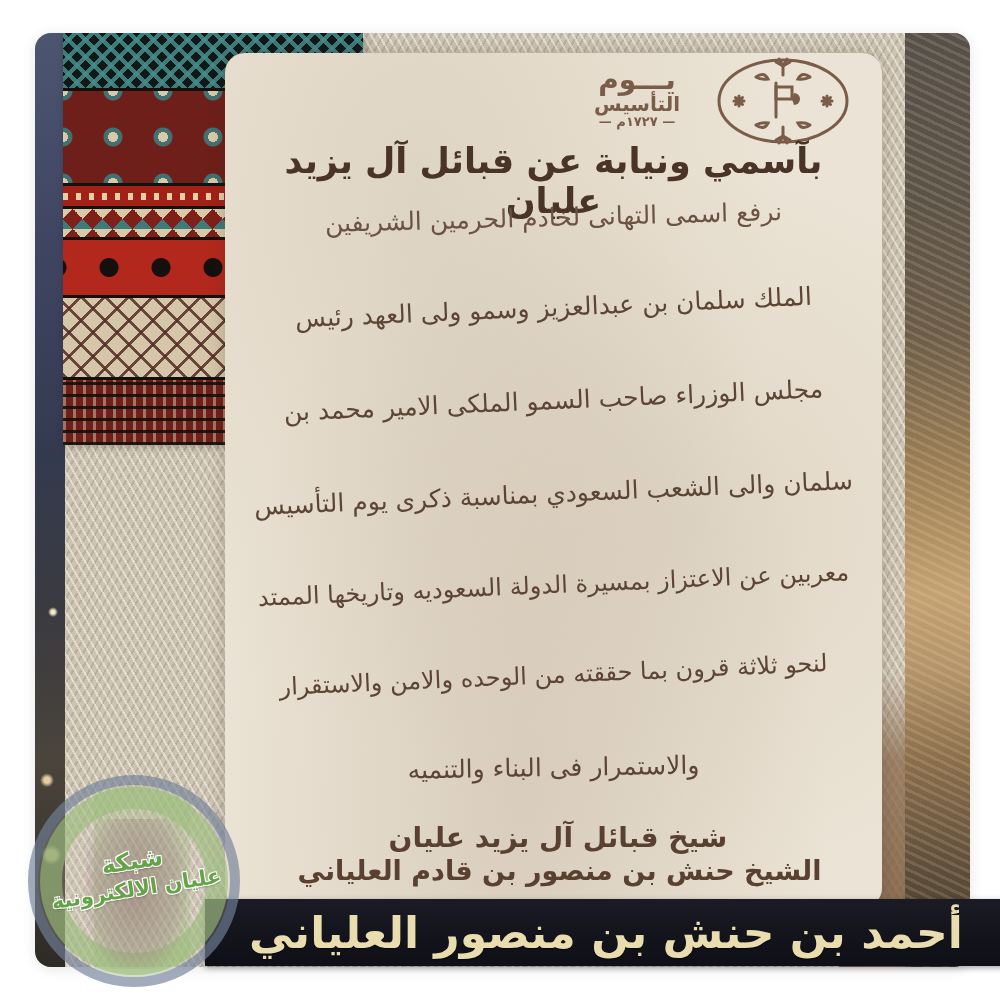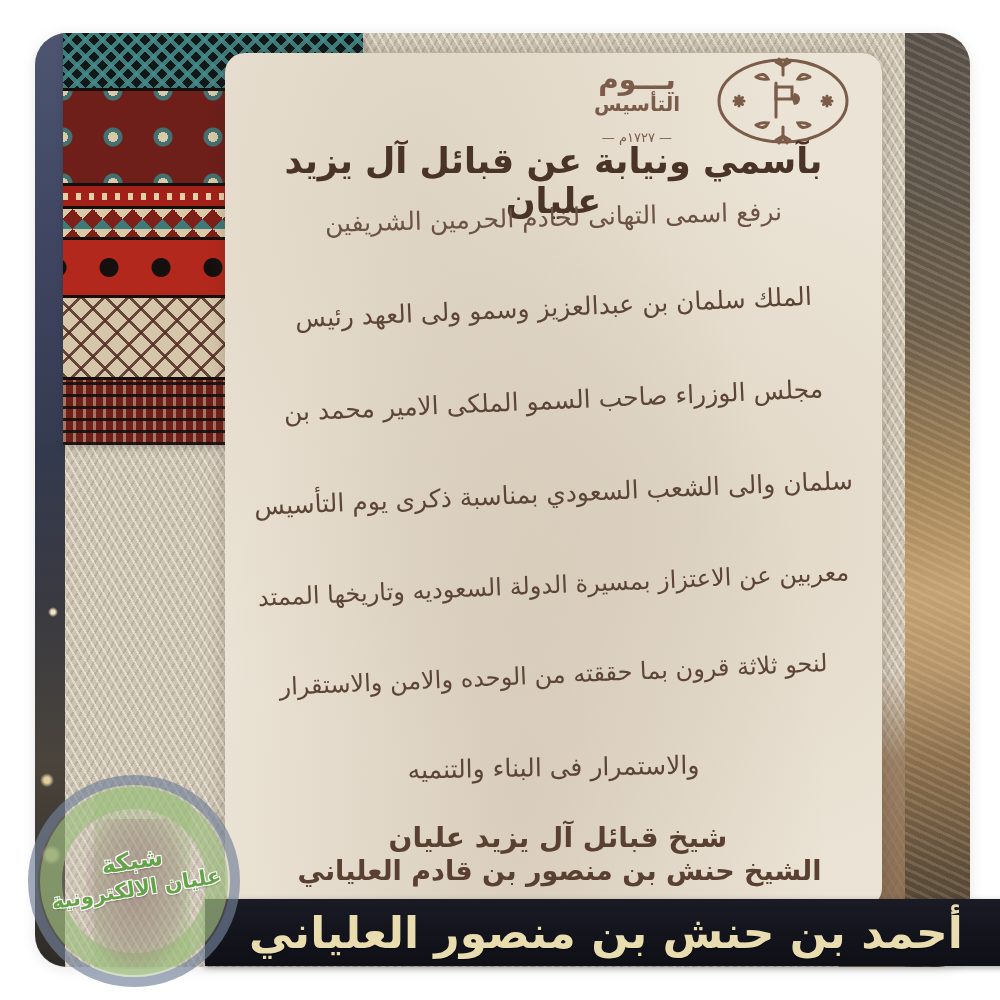--- a/index.html
+++ b/index.html
@@ -4,21 +4,21 @@
 <style>
   html,body{margin:0;padding:0;}
   body{
     width:1000px;height:1000px;position:relative;overflow:hidden;
     background:#ffffff;
     font-family:"DejaVu Sans", sans-serif;
   }
   
   .card{
     position:absolute;left:35px;top:33px;width:935px;height:934px;
-    border-radius:32px;overflow:hidden;
+    border-radius:16px;overflow:hidden;
     background-color:#cdc3b1;
     background-image:
       repeating-linear-gradient(60deg, rgba(255,255,255,.45) 0 2px, transparent 2px 7px),
       repeating-linear-gradient(-60deg, rgba(110,90,70,.20) 0 2px, transparent 2px 7px);
     box-shadow:0 2px 14px rgba(0,0,0,.10);
   }
   
   .night-strip{
     position:absolute;left:0;top:0;width:30px;height:934px;
     background-image:
@@ -82,21 +82,21 @@
       radial-gradient(ellipse at 72% 55%, rgba(182,166,140,.20), transparent 55%),
       radial-gradient(ellipse at 45% 88%, rgba(170,150,125,.28), transparent 60%);
     box-shadow:0 0 16px rgba(60,45,30,.25);
   }
   .fd-wordmark{
     position:absolute;top:12px;right:180px;width:130px;
     color:#7a5c48;text-align:center;direction:rtl;line-height:1.05;
   }
   .fd-wordmark .w1{font-size:28px;font-weight:700;letter-spacing:2px;}
   .fd-wordmark .w2{font-size:20px;font-weight:700;}
-  .fd-wordmark .w3{font-size:13px;margin-top:16px;}
+  .fd-wordmark .w3{font-size:13px;margin-top:0;font-weight:bold;}
   .fd-emblem{position:absolute;top:2px;right:28px;width:142px;height:92px;}
   .title{
     position:absolute;top:88px;left:20px;right:20px;
     direction:rtl;text-align:center;font-size:35px;font-weight:700;
     color:#4a3427;letter-spacing:1px;
   }
   .subtitle{
     position:absolute;top:150px;left:30px;right:30px;
     direction:rtl;text-align:center;font-size:25px;color:#6b5243;
     transform:rotate(-1.5deg);

